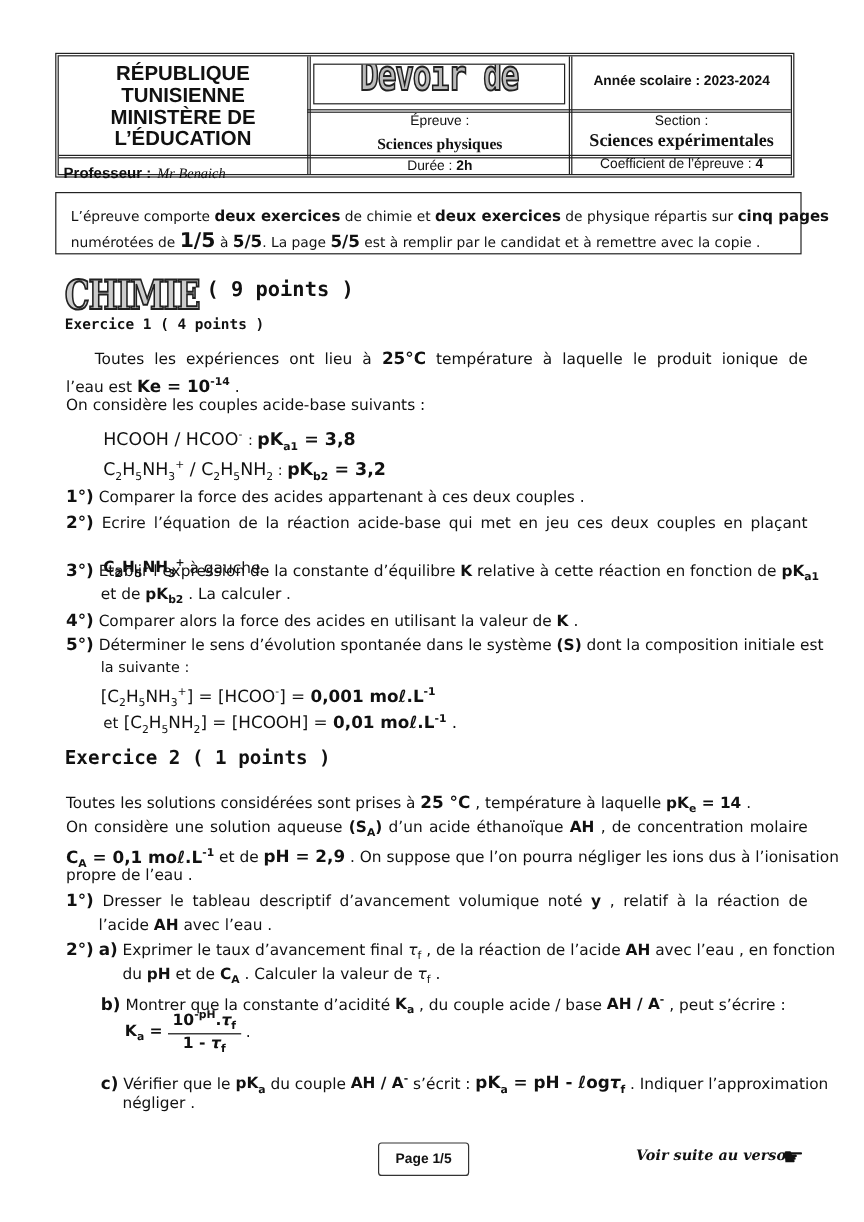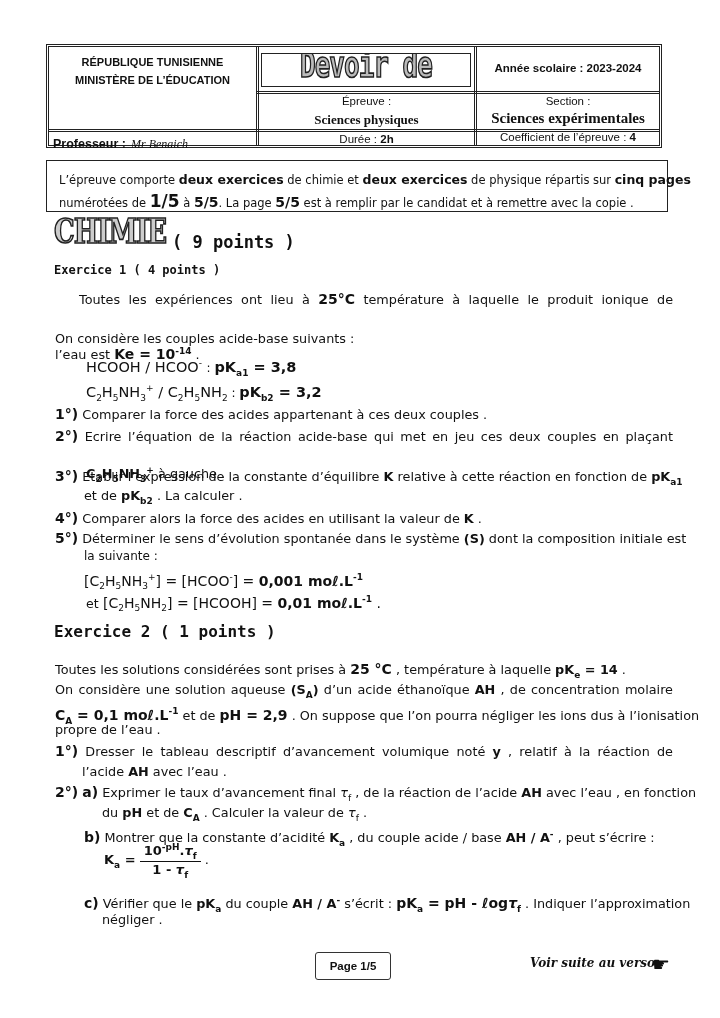--- a/index.html
+++ b/index.html
@@ -5,21 +5,21 @@
   html, body { margin:0; padding:0; background:#fff; }
   body { width:720px; height:1018px; position:relative; overflow:hidden; color:#111;
          font-family:"DejaVu Sans", sans-serif; }
   .abs { position:absolute; }
   
   .hdr { position:absolute; left:46px; top:44px; width:616px; height:104px;
          border:3px double #222; box-sizing:border-box; }
   .cell { position:absolute; box-sizing:border-box; text-align:center; }
   .vline { position:absolute; width:0; border-left:3px double #222; }
   .hline { position:absolute; height:0; border-top:3px double #222; }
-  .rep { font-family:"Liberation Sans", sans-serif; font-weight:bold; font-size:11px; line-height:18px; }
+  .rep { font-family:"Liberation Sans", sans-serif; font-weight:bold; font-size:17px; line-height:18px; }
   .lycee { font-family:"Liberation Serif", serif; font-size:14px; }
   .title-big { font-family:"DejaVu Sans Mono", monospace; font-weight:bold; font-size:26px;
                color:#bbb; -webkit-text-stroke:1.2px #222; letter-spacing:-1px; transform:scaleY(1.35); }
   .small { font-family:"Liberation Sans", sans-serif; font-size:11.5px; }
   .serifb { font-family:"Liberation Serif", serif; font-weight:bold; font-size:13px; }
   .serifb2 { font-family:"Liberation Serif", serif; font-weight:bold; font-size:15px; }
   .prof-name { font-family:"Liberation Serif", serif; font-style:italic; font-size:12px; }
   
   .info { position:absolute; left:46px; top:160px; width:622px; height:52px; border:1.5px solid #222;
           box-sizing:border-box; font-size:11.5px; padding:8px 12px; line-height:21px; }
@@ -80,31 +80,31 @@
 
 <div class="info">
   <div style="white-space:nowrap;">
     <span>L’épreuve comporte </span><b class="cs">deux exercices</b><span> de chimie et </span><b class="cs">deux exercices</b><span> de physique répartis sur </span><b class="cs">cinq pages</b>
   </div>
   <div style="white-space:nowrap;">
     <span>numérotées de </span><b class="cs" style="font-size:17px">1/5</b><span> à </span><b class="cs" style="font-size:14px">5/5</b><span>. La page </span><b class="cs" style="font-size:14px">5/5</b><span> est à remplir par le candidat et à remettre avec la copie .</span>
   </div>
 </div>
 
-<div class="abs" style="left:54px;top:212px;">
+<div class="abs" style="left:54px;top:228px;">
   <span class="chimie" style="display:inline-block;">CHIMIE</span>
 </div>
 <div class="abs mono" style="left:172px;top:232px;font-size:17px;">( 9 points )</div>
 
 <div class="abs mono" style="left:54px;top:263px;font-size:12px;">Exercice 1 ( 4 points )</div>
 
 <div class="t just" style="top:289px;padding-left:24px;width:594px;">
   <span>Toutes les expériences ont lieu à </span><b class="num">25°C</b><span> température à laquelle le produit ionique de</span>
 </div>
-<div class="t" style="top:309px;margin-top:32px;">
+<div class="t" style="top:309px;">
   <span>l’eau est </span><b class="num">Ke = 10</b><sup><b>-14</b></sup> .
 </div>
 <div class="t" style="top:329px;">On considère les couples acide-base suivants :</div>
 
 <div class="t" style="left:86px;top:353px;font-size:14.5px;">
   <span><span>HCOOH / HCOO</span><sup>-</sup></span>
   <span style="font-size:12px"> : </span><b>pK<sub>a1</sub> = 3,8</b>
 </div>
 <div class="t" style="left:86px;top:378px;font-size:14.5px;">
   C<sub>2</sub>H<sub>5</sub>NH<sub>3</sub><sup>+</sup> / C<sub>2</sub>H<sub>5</sub>NH<sub>2</sub><span style="font-size:12px"> : </span><b>pK<sub>b2</sub> = 3,2</b>

